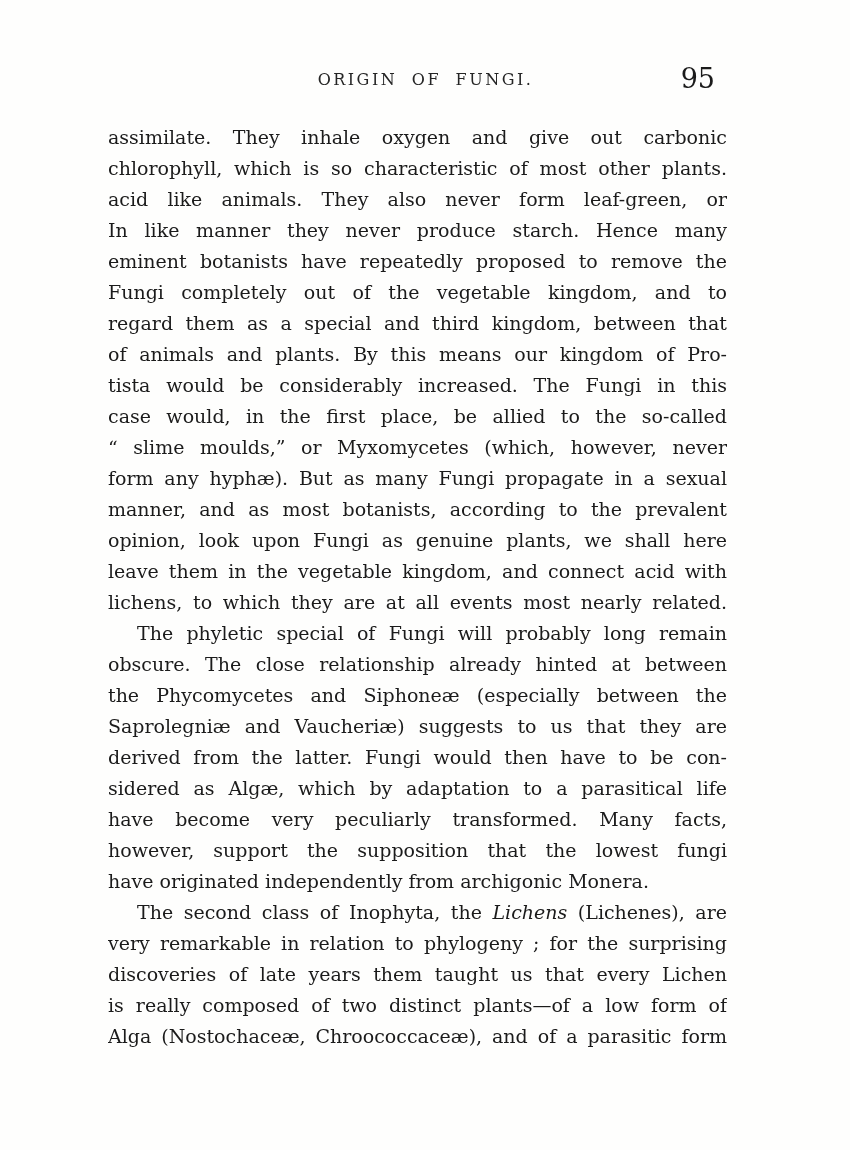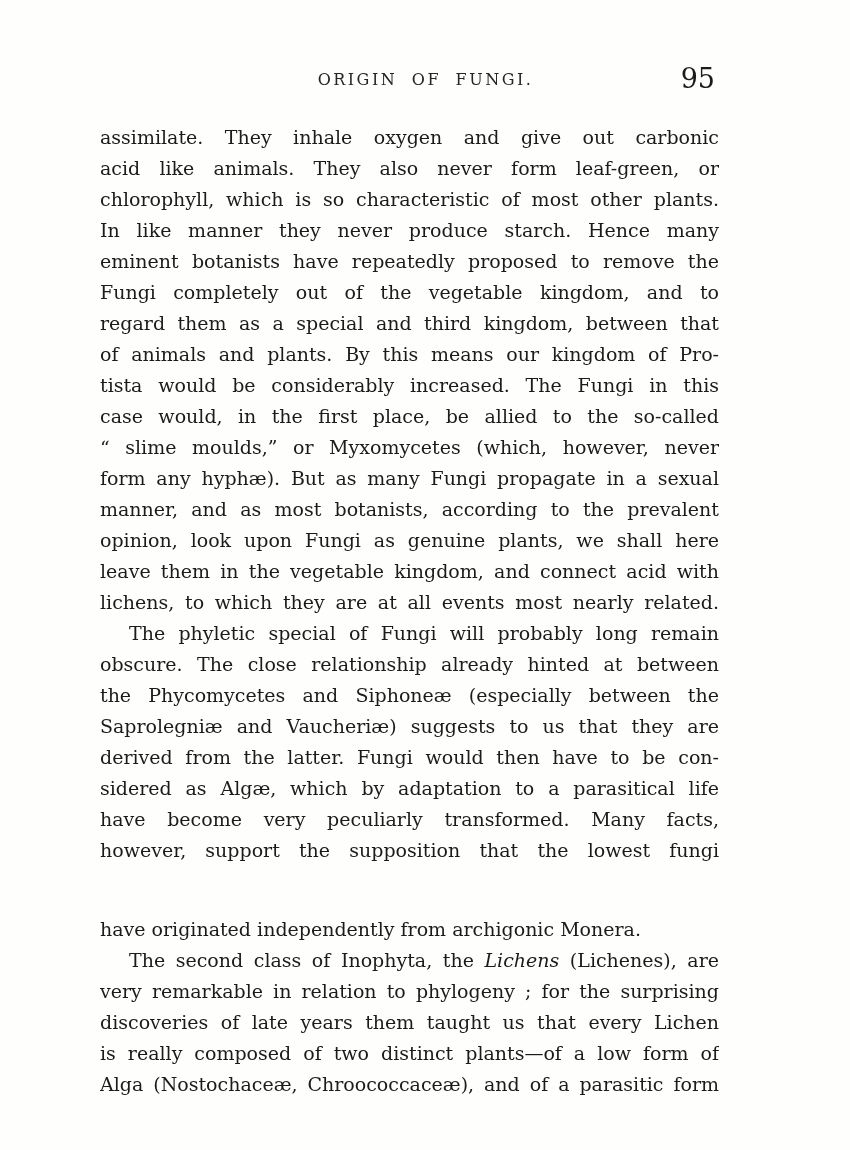--- a/index.html
+++ b/index.html
@@ -33,52 +33,52 @@
   }
   .page-num {
     position: absolute;
     right: 20px;
     top: -7px;
     font-size: 27px;
     color: #1b1b1b;
   }
   .text-block {
     position: absolute;
-    left: 100px;
+    left: 108px;
     top: 122px;
     width: 619px;
   }
   .line {
     font-size: 19px;
     line-height: 31px;
     height: 31px;
     overflow: hidden;
     text-align: justify;
     text-align-last: justify;
     text-justify: inter-word;
   }
   .line.indent { padding-left: 29px; }
-  .line.no-just { text-align-last: left; margin-top: 48px; }
+  .line.no-just { text-align-last: left; }
   .italic { font-style: italic; }
 </style>
 </head>
 <body>
 
 <div class="page">
 
   <div class="running-head">
     <span class="head-title">ORIGIN OF FUNGI.</span>
     <span class="page-num">95</span>
   </div>
 
   <div class="text-block">
 
     <div class="line">assimilate. They inhale oxygen and give out carbonic</div>
+    <div class="line">chlorophyll, which is so characteristic of most other plants.</div>
     <div class="line">acid like animals. They also never form leaf-green, or</div>
-    <div class="line">chlorophyll, which is so characteristic of most other plants.</div>
     <div class="line">In like manner they never produce starch. Hence many</div>
     <div class="line">eminent botanists have repeatedly proposed to remove the</div>
     <div class="line">Fungi completely out of the vegetable kingdom, and to</div>
     <div class="line">regard them as a special and third kingdom, between that</div>
     <div class="line">of animals and plants. By this means our kingdom of Pro-</div>
     <div class="line">tista would be considerably increased. The Fungi in this</div>
     <div class="line">case would, in the first place, be allied to the so-called</div>
     <div class="line">“ slime moulds,” or Myxomycetes (which, however, never</div>
     <div class="line">form any hyphæ). But as many Fungi propagate in a sexual</div>
     <div class="line">manner, and as most botanists, according to the prevalent</div>

